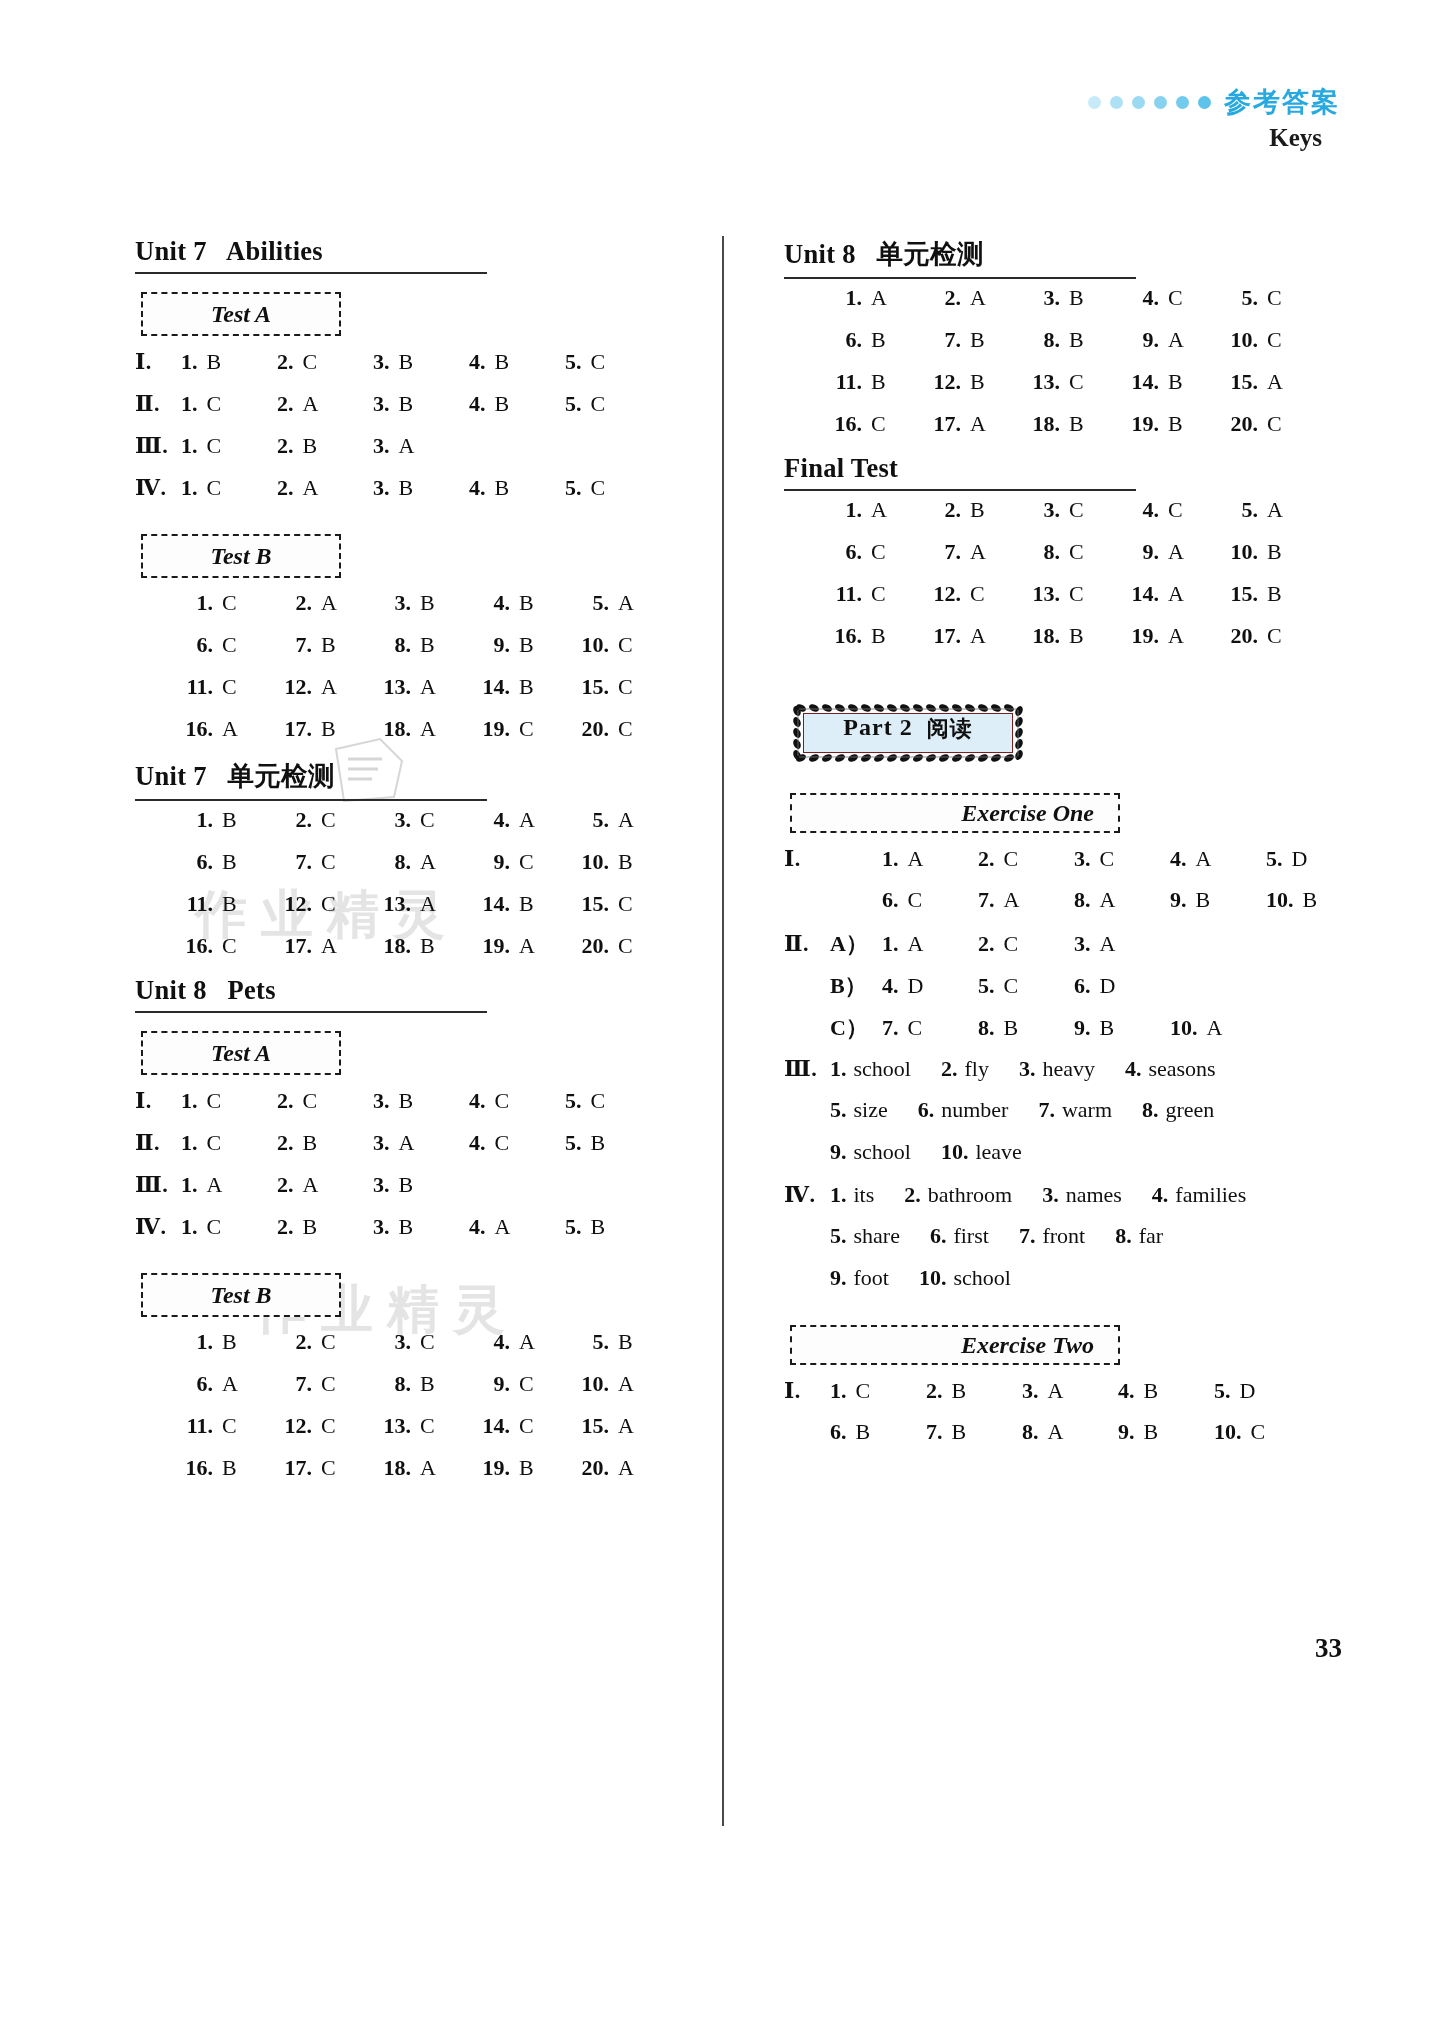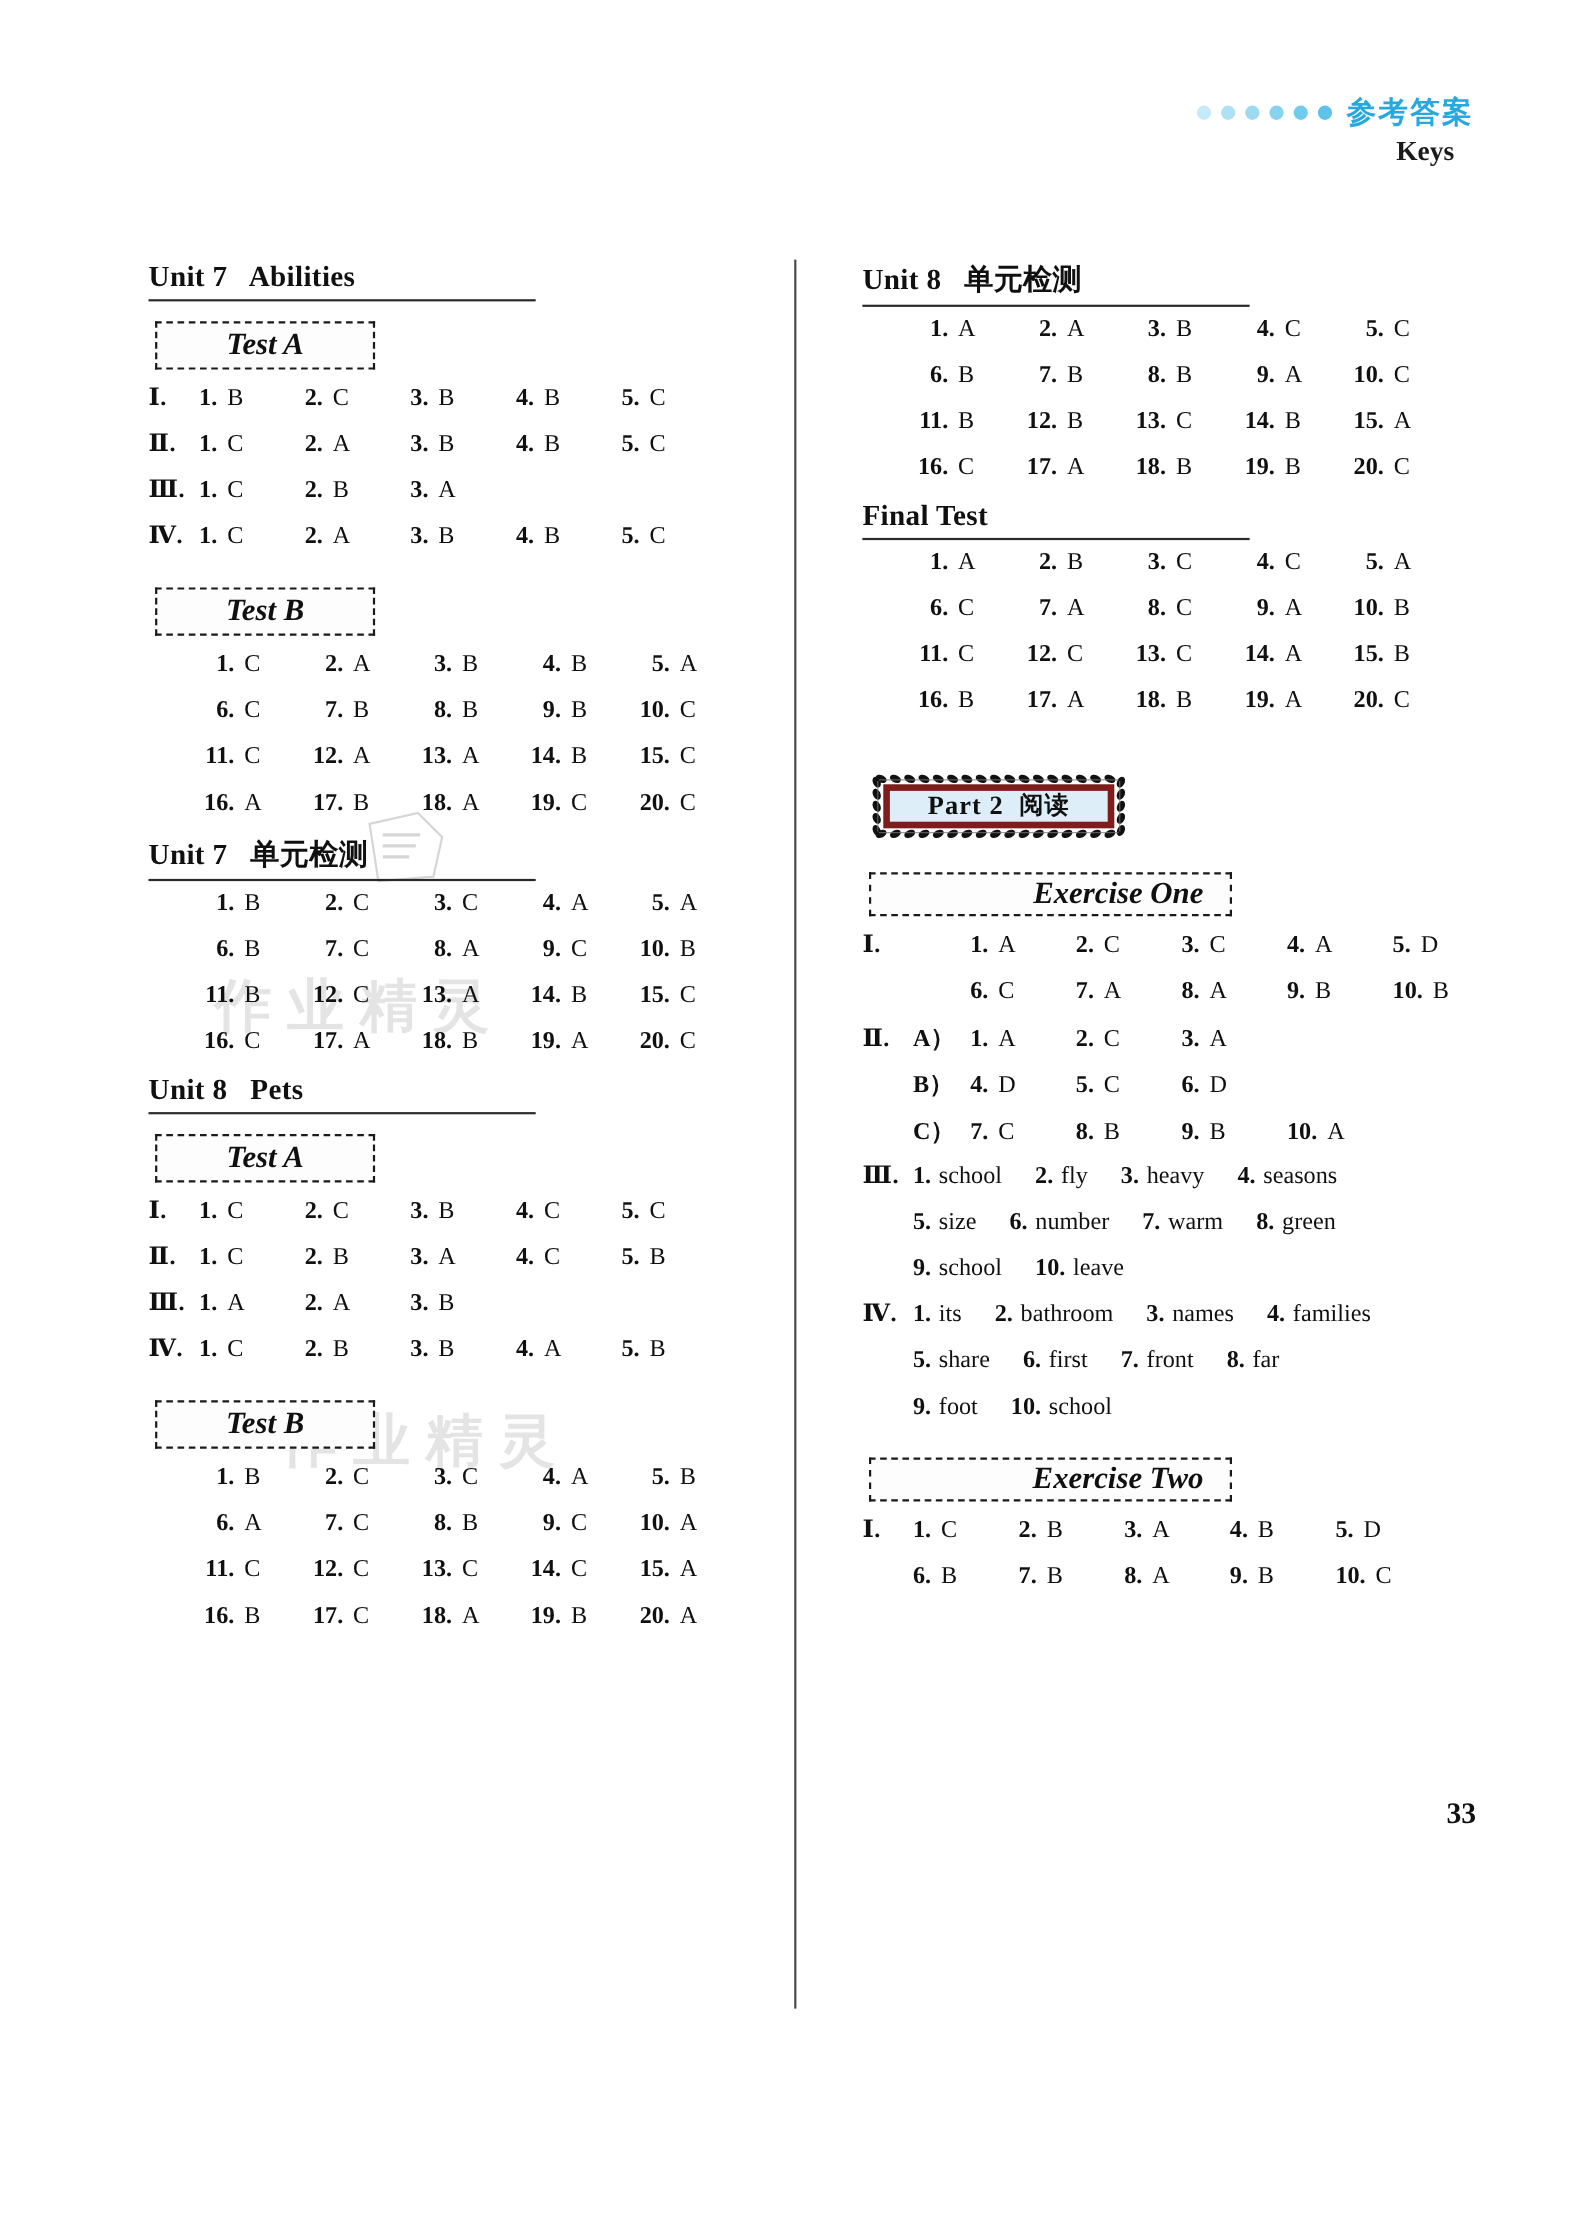--- a/index.html
+++ b/index.html
@@ -49,21 +49,21 @@
   }
   .unit-head .rule{
     position:absolute;left:0;bottom:0;width:352px;height:2px;background:#2a2a2a;
   }
 
   
   .test-box{
     border:2px dashed #1a1a1a;
     height:40px;width:196px;
     display:flex;align-items:center;justify-content:center;
-    font-style:italic;font-weight:bold;font-size:28px;
+    font-style:italic;font-weight:bold;font-size:24px;
     margin:18px 0 12px 6px;
     background:#fdfdfd;
   }
   .test-box.wide{width:330px;justify-content:flex-end;padding-right:24px;box-sizing:border-box;}
 
   
   .rows{margin:0;padding:0;}
   .arow{display:flex;align-items:baseline;height:42px;font-size:22px;}
   .rn{
     width:46px;flex:0 0 46px;
@@ -90,22 +90,22 @@
 
   
   .indent{padding-left:46px;}
 
   
   .part-banner{
     position:relative;width:232px;height:60px;margin:38px 0 30px 8px;
   }
   .part-inner{
     position:absolute;left:11px;top:10px;right:11px;bottom:10px;
-    background:#ddeef8;border:6px solid #7f1d1d;
-    display:flex;align-items:flex-end;justify-content:center;
+    background:#ddeef8;border:1px solid #7f1d1d;
+    display:flex;align-items:flex-start;justify-content:center;
     font-size:24px;font-weight:bold;letter-spacing:1px;
   }
   .part-inner .cn{font-family:"DejaVu Sans","Liberation Sans",sans-serif;font-size:22px;margin-left:14px;}
   .vine{position:absolute;inset:0;pointer-events:none;}
 
   
   .wm{position:absolute;color:rgba(120,120,120,.20);
       font-family:Liberation Serif, serif;
       font-weight:bold;pointer-events:none;user-select:none;}
   .wm1{left:195px;top:880px;font-size:52px;letter-spacing:14px;}

